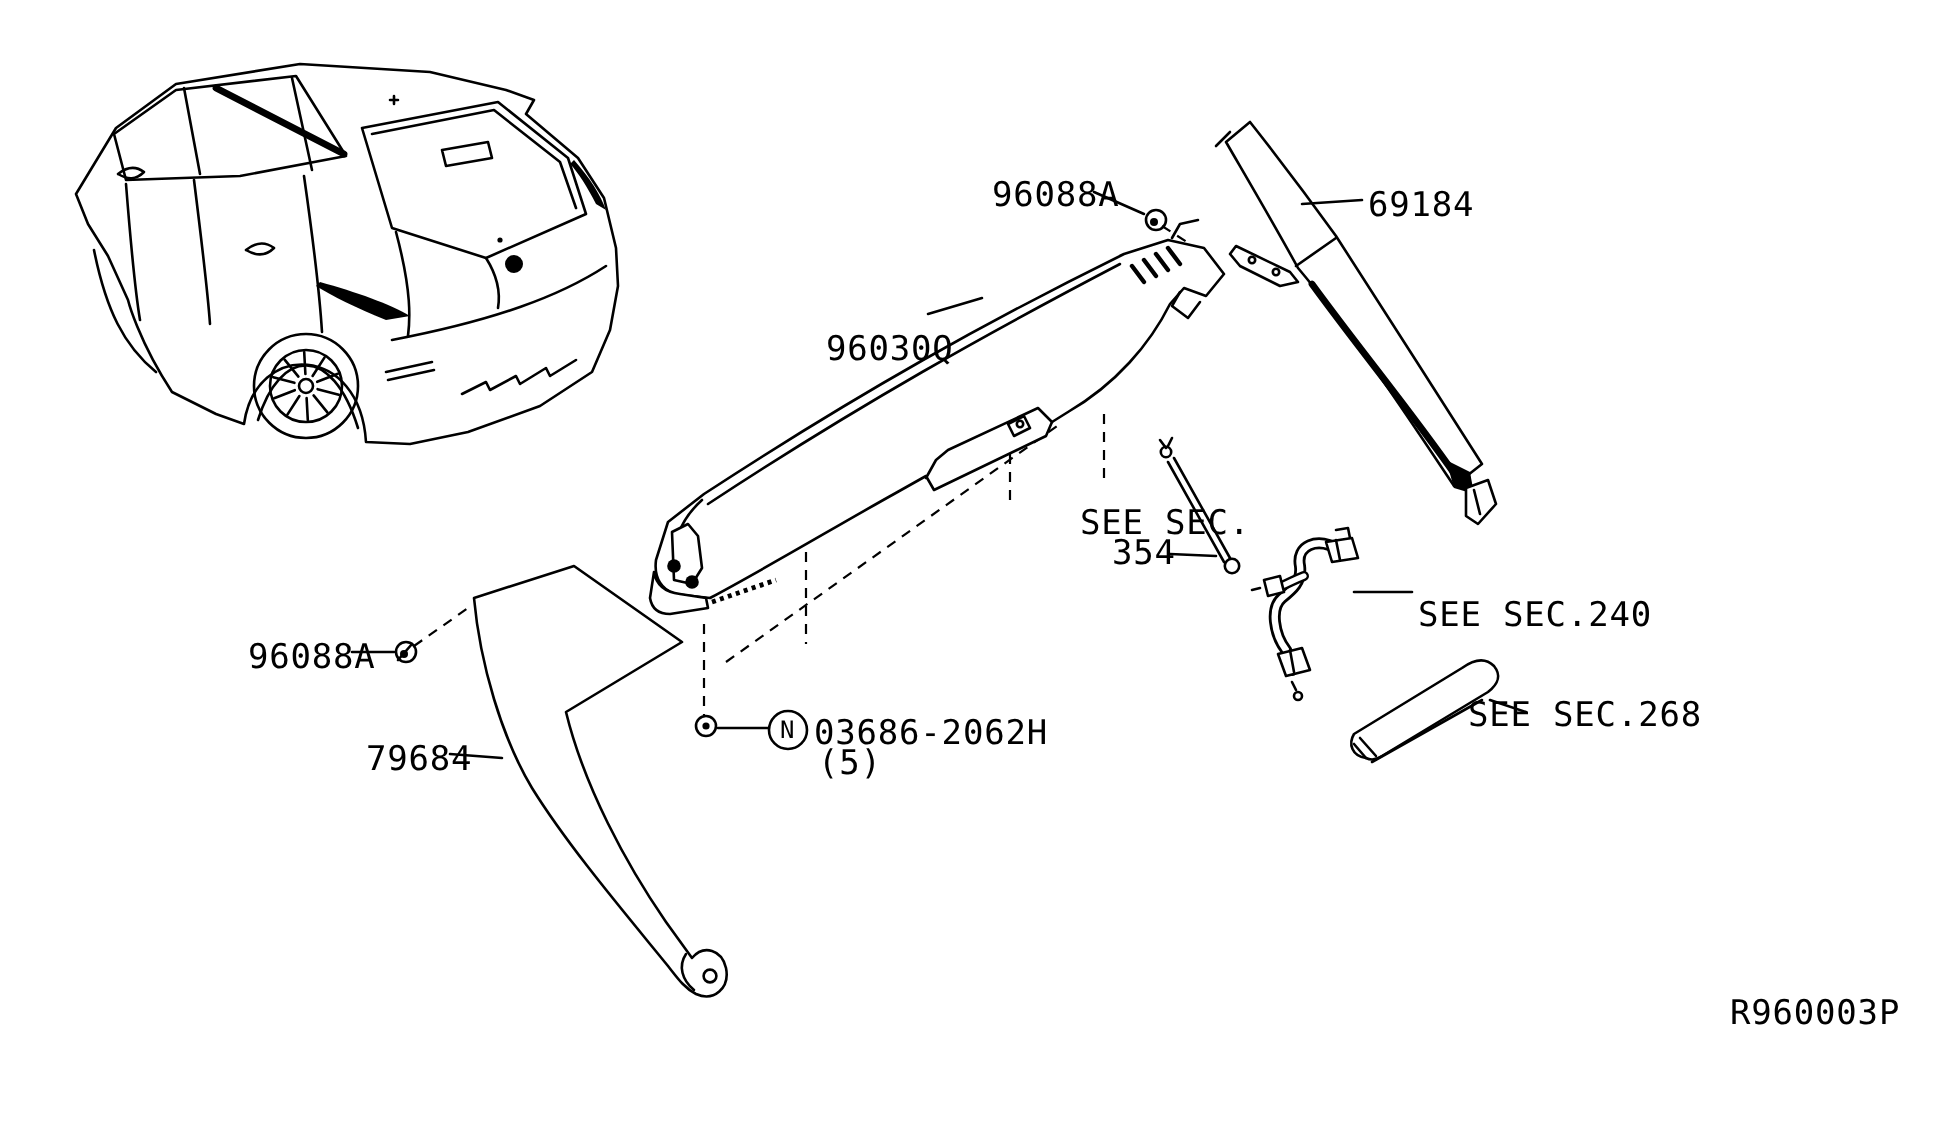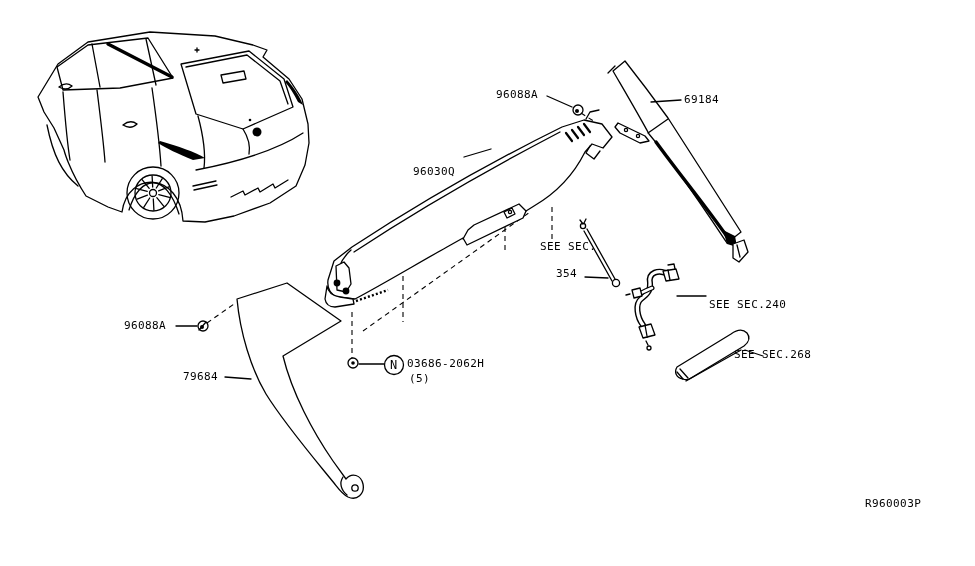--- a/index.html
+++ b/index.html
@@ -2,21 +2,21 @@
 <html><head>
 <meta charset="utf-8">
 <style>
   html,body{margin:0;padding:0;background:#ffffff;}
   .stage{
     position:relative;width:975px;height:566px;background:#ffffff;
     font-family:"DejaVu Sans Mono","Liberation Mono",monospace;overflow:hidden;
   }
   .stage svg{position:absolute;left:0;top:0;}
   .lbl{
-    position:absolute;font-size:11px;line-height:1.1;letter-spacing:.4px;
+    position:absolute;font-size:17px;line-height:1.1;letter-spacing:.4px;
     color:#000;white-space:nowrap;
   }
   .lbl.small{font-size:12px;letter-spacing:0;}
   path,circle,ellipse,line{vector-effect:non-scaling-stroke;}
   .ln{fill:none;stroke:#000;stroke-width:1.3;stroke-linecap:round;stroke-linejoin:round;}
   .ln2{fill:none;stroke:#000;stroke-width:2.2;stroke-linecap:round;stroke-linejoin:round;}
   .ln3{fill:none;stroke:#000;stroke-width:3.4;stroke-linecap:round;stroke-linejoin:round;}
   .fillw{fill:#ffffff;stroke:#000;stroke-width:1.3;stroke-linejoin:round;}
   .fillb{fill:#000;stroke:none;}
   .dash{fill:none;stroke:#000;stroke-width:1.1;stroke-dasharray:5 4;}
@@ -179,21 +179,21 @@
     <path class="ln" d="M 763,356 L 745,350"></path>
     <path class="ln" d="M 225,377 L 251,379"></path>
     <path class="ln" d="M 176,326 L 197,326"></path>
     <path class="ln" d="M 359,364 L 384,364"></path>
   </g>
 </svg>
 
 <div class="lbl" style="left:496px;top:89px">96088A</div>
 <div class="lbl" style="left:684px;top:94px">69184</div>
 <div class="lbl" style="left:413px;top:166px">96030Q</div>
-<div class="lbl" style="left:540px;top:241px">SEE SEC.</div>
+<div class="lbl" style="left:540px;top:253px">SEE SEC.</div>
 <div class="lbl" style="left:556px;top:268px">354</div>
 <div class="lbl" style="left:709px;top:299px">SEE SEC.240</div>
 <div class="lbl" style="left:734px;top:349px">SEE SEC.268</div>
 <div class="lbl" style="left:124px;top:320px">96088A</div>
 <div class="lbl" style="left:183px;top:371px">79684</div>
 <div class="lbl small" style="left:390px;top:359px">N</div>
 <div class="lbl" style="left:407px;top:358px">03686-2062H</div>
 <div class="lbl" style="left:409px;top:373px">(5)</div>
 <div class="lbl" style="left:865px;top:498px">R960003P</div>
 

